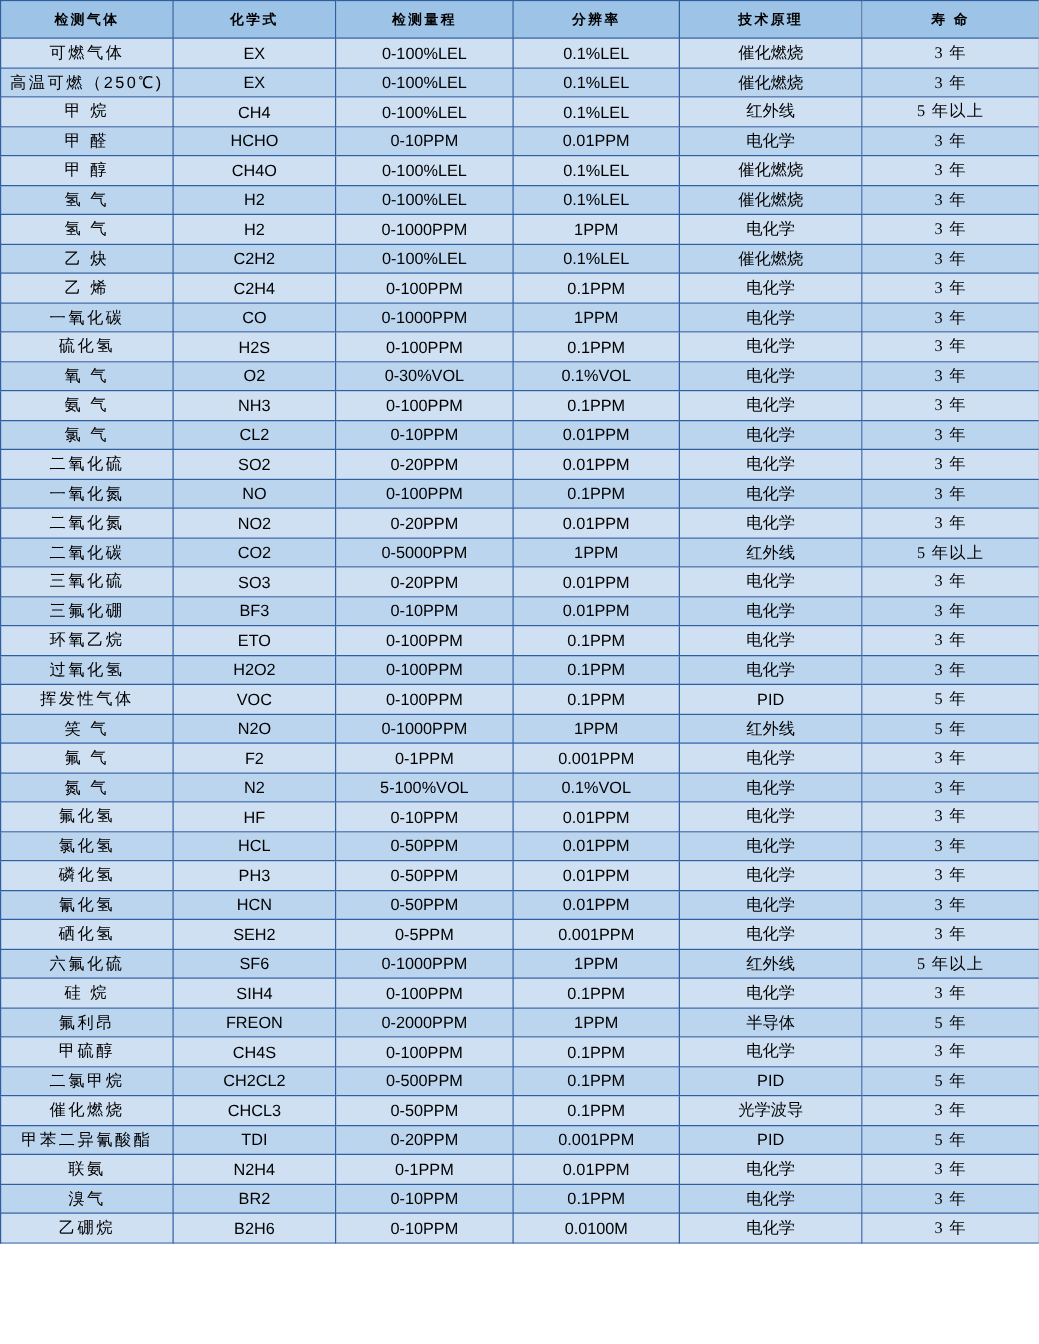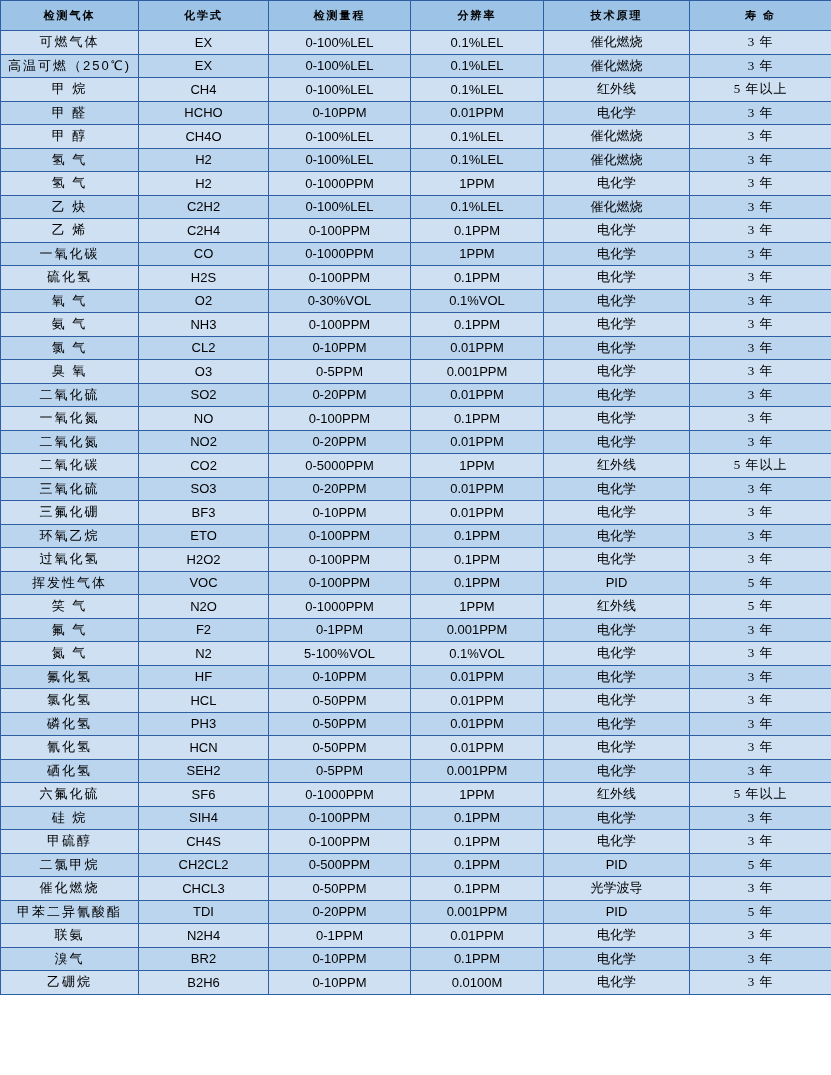--- a/index.html
+++ b/index.html
@@ -188,28 +188,20 @@
       </tr>
       <tr>
         <td class="col-name">氯 气</td>
         <td class="col-formula">CL2</td>
         <td class="col-range">0-10PPM</td>
         <td class="col-resolution">0.01PPM</td>
         <td class="col-principle">电化学</td>
         <td class="col-life">3 年</td>
       </tr>
       <tr>
-        <td class="col-name">臭 氧</td>
-        <td class="col-formula">O3</td>
-        <td class="col-range">0-5PPM</td>
-        <td class="col-resolution">0.001PPM</td>
-        <td class="col-principle">电化学</td>
-        <td class="col-life">3 年</td>
-      </tr>
-      <tr>
         <td class="col-name">二氧化硫</td>
         <td class="col-formula">SO2</td>
         <td class="col-range">0-20PPM</td>
         <td class="col-resolution">0.01PPM</td>
         <td class="col-principle">电化学</td>
         <td class="col-life">3 年</td>
       </tr>
       <tr>
         <td class="col-name">一氧化氮</td>
         <td class="col-formula">NO</td>
@@ -346,20 +338,28 @@
         <td class="col-principle">红外线</td>
         <td class="col-life">5 年以上</td>
       </tr>
       <tr>
         <td class="col-name">硅 烷</td>
         <td class="col-formula">SIH4</td>
         <td class="col-range">0-100PPM</td>
         <td class="col-resolution">0.1PPM</td>
         <td class="col-principle">电化学</td>
         <td class="col-life">3 年</td>
+      </tr>
+      <tr>
+        <td class="col-name">氟利昂</td>
+        <td class="col-formula">FREON</td>
+        <td class="col-range">0-2000PPM</td>
+        <td class="col-resolution">1PPM</td>
+        <td class="col-principle">半导体</td>
+        <td class="col-life">5 年</td>
       </tr>
       <tr>
         <td class="col-name">甲硫醇</td>
         <td class="col-formula">CH4S</td>
         <td class="col-range">0-100PPM</td>
         <td class="col-resolution">0.1PPM</td>
         <td class="col-principle">电化学</td>
         <td class="col-life">3 年</td>
       </tr>
       <tr>

